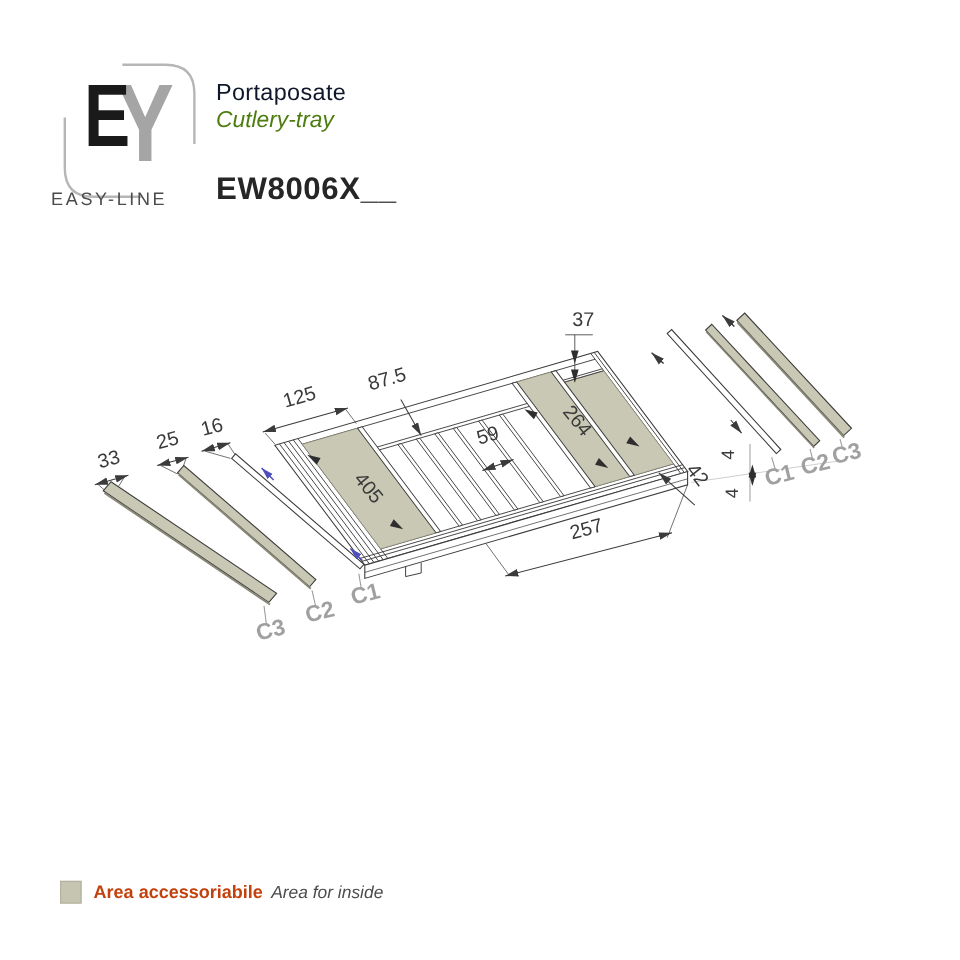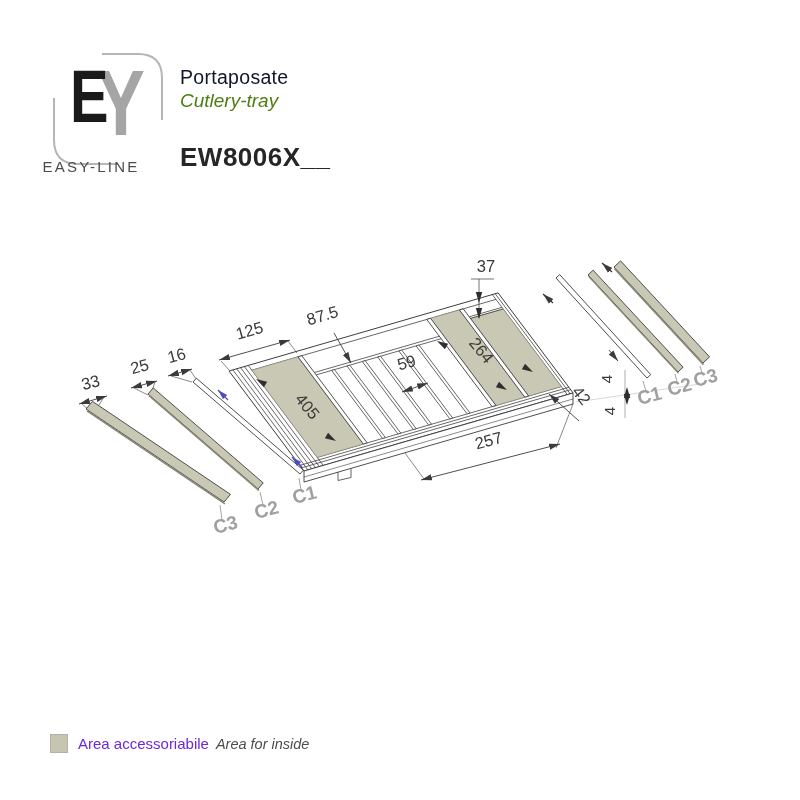--- a/index.html
+++ b/index.html
@@ -18,21 +18,21 @@
   .t-en{position:absolute;left:180px;top:90px;font-size:19px;font-style:italic;color:#4d7c0f;}
   .t-model{position:absolute;left:180px;top:114px;font-size:26px;font-weight:700;color:#262626;letter-spacing:.5px;margin-top:28px;}
   
   svg.drawing{position:absolute;left:0;top:0;width:800px;height:800px;}
   svg.drawing text{font-family:"Liberation Sans",sans-serif;font-size:16.5px;fill:#3a3a3a;}
   svg.drawing text.clabel{font-size:19px;font-weight:700;fill:#a0a0a0;}
   svg.drawing text.small4{font-size:15px;}
   
   .legend{position:absolute;left:50px;top:734px;display:flex;align-items:center;}
   .legend .swatch{width:16px;height:17px;background:#c6c5b2;border:1px solid #b3b2a0;margin-right:10px;}
-  .legend .l-it{font-size:15px;font-weight:400;color:#6d28d9;}
+  .legend .l-it{font-size:15px;font-weight:700;color:#c2410c;}
   .legend .l-en{font-size:14.5px;font-style:italic;color:#4c4c4c;margin-left:7px;}
   
   .essetre{position:absolute;left:645px;top:632px;}
   .essetre text{font-family:"Liberation Sans",sans-serif;}
 </style>
 </head>
 <body>
 
 <div class="page">
 

